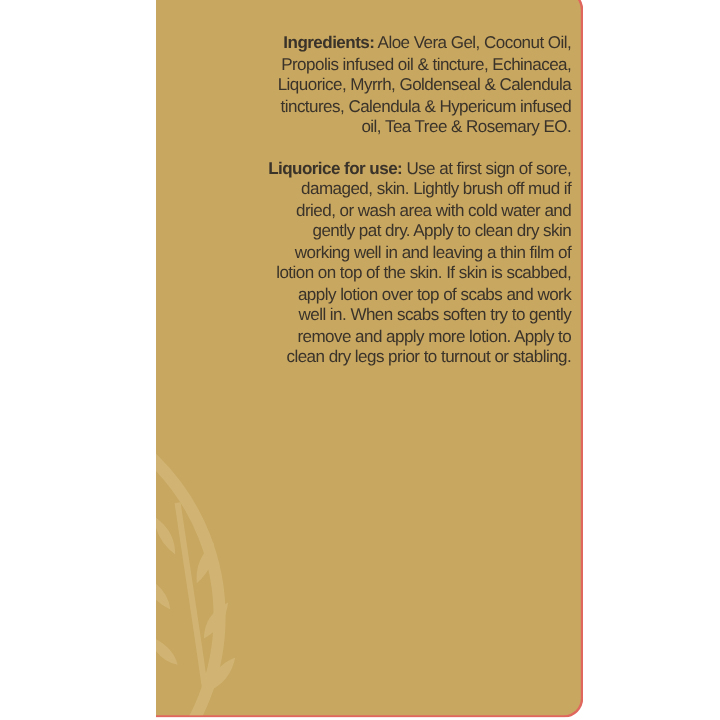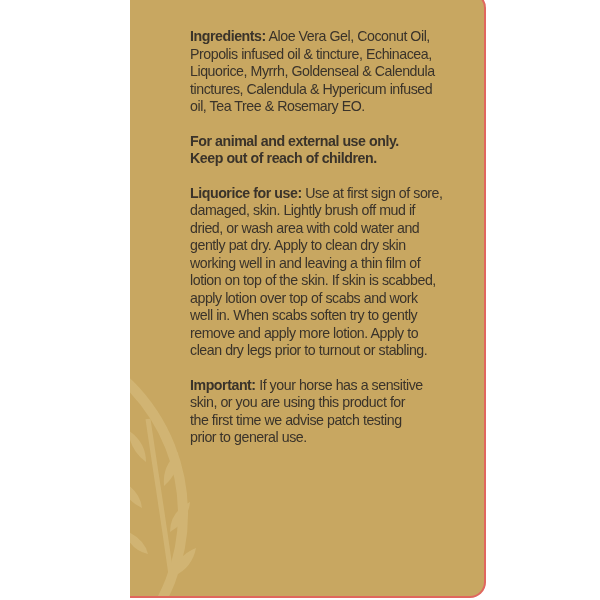--- a/index.html
+++ b/index.html
@@ -7,20 +7,21 @@
       width: 600px; height: 600px;
       background: #ffffff;
       font-family: "Liberation Sans", "DejaVu Sans", sans-serif;
       overflow: hidden;
     }
     .page {
       position: relative;
       width: 528px; height: 600px;
       background: #ffffff;
       overflow: hidden;
+      text-align: right;
     }
     .product-label {
       position: absolute;
       left: 130px; top: -8px;
       width: 356px; height: 606px;
       box-sizing: border-box;
       background: #c8a761;
       border: 2px solid #e0675e;
       border-left: none;
       border-radius: 0 16px 16px 0;
@@ -67,35 +68,29 @@
     </svg>
 
     <div class="text-block">
 
       <p><b>Ingredients:</b><span> Aloe Vera Gel, Coconut Oil,
 Propolis infused oil &amp; tincture, Echinacea,
 Liquorice, Myrrh, Goldenseal &amp; Calendula
 tinctures, Calendula &amp; Hypericum infused
 oil, Tea Tree &amp; Rosemary EO.</span></p>
 
-      <p class="bold">For animal and external use only.
-Keep out of reach of children.</p>
 
       <p><b>Liquorice for use:</b><span> Use at first sign of sore,
 damaged, skin. Lightly brush off mud if
 dried, or wash area with cold water and
 gently pat dry. Apply to clean dry skin
 working well in and leaving a thin film of
 lotion on top of the skin. If skin is scabbed,
 apply lotion over top of scabs and work
 well in. When scabs soften try to gently
 remove and apply more lotion. Apply  to
 clean dry legs prior to turnout or stabling.</span></p>
 
 
-      <p><b>Important:</b><span> If your horse has a sensitive
-skin, or you are using this product for
-the first time we advise patch testing
-prior to general use.</span></p>
 
     </div>
   </div>
 </div>
 
 </body></html>

